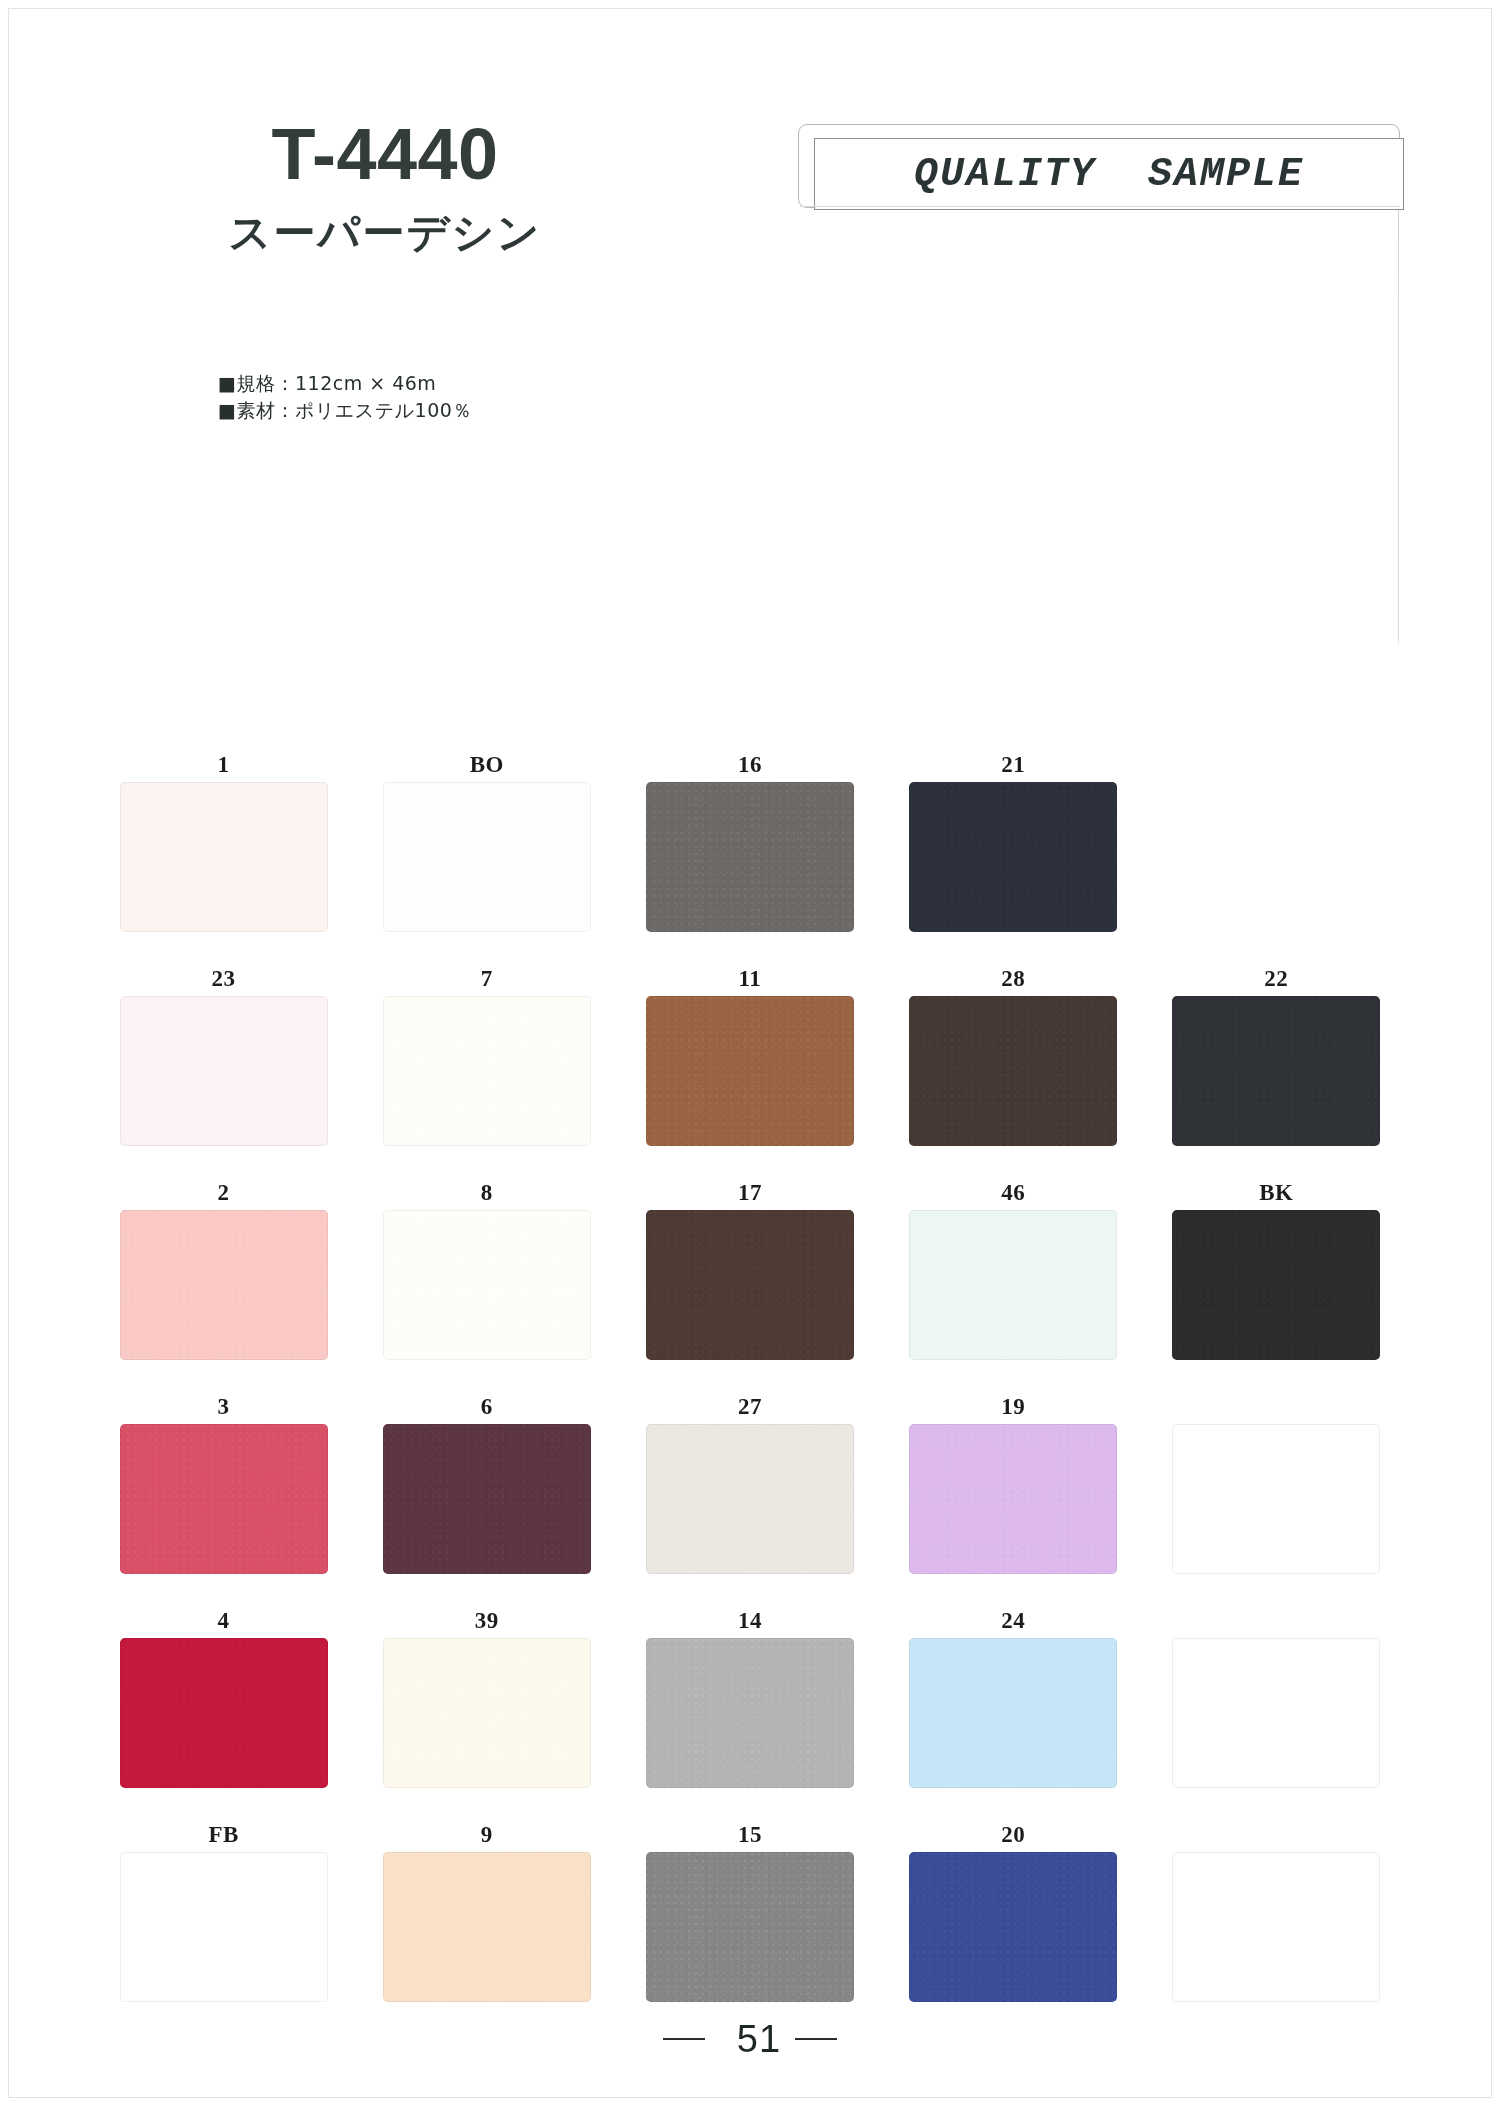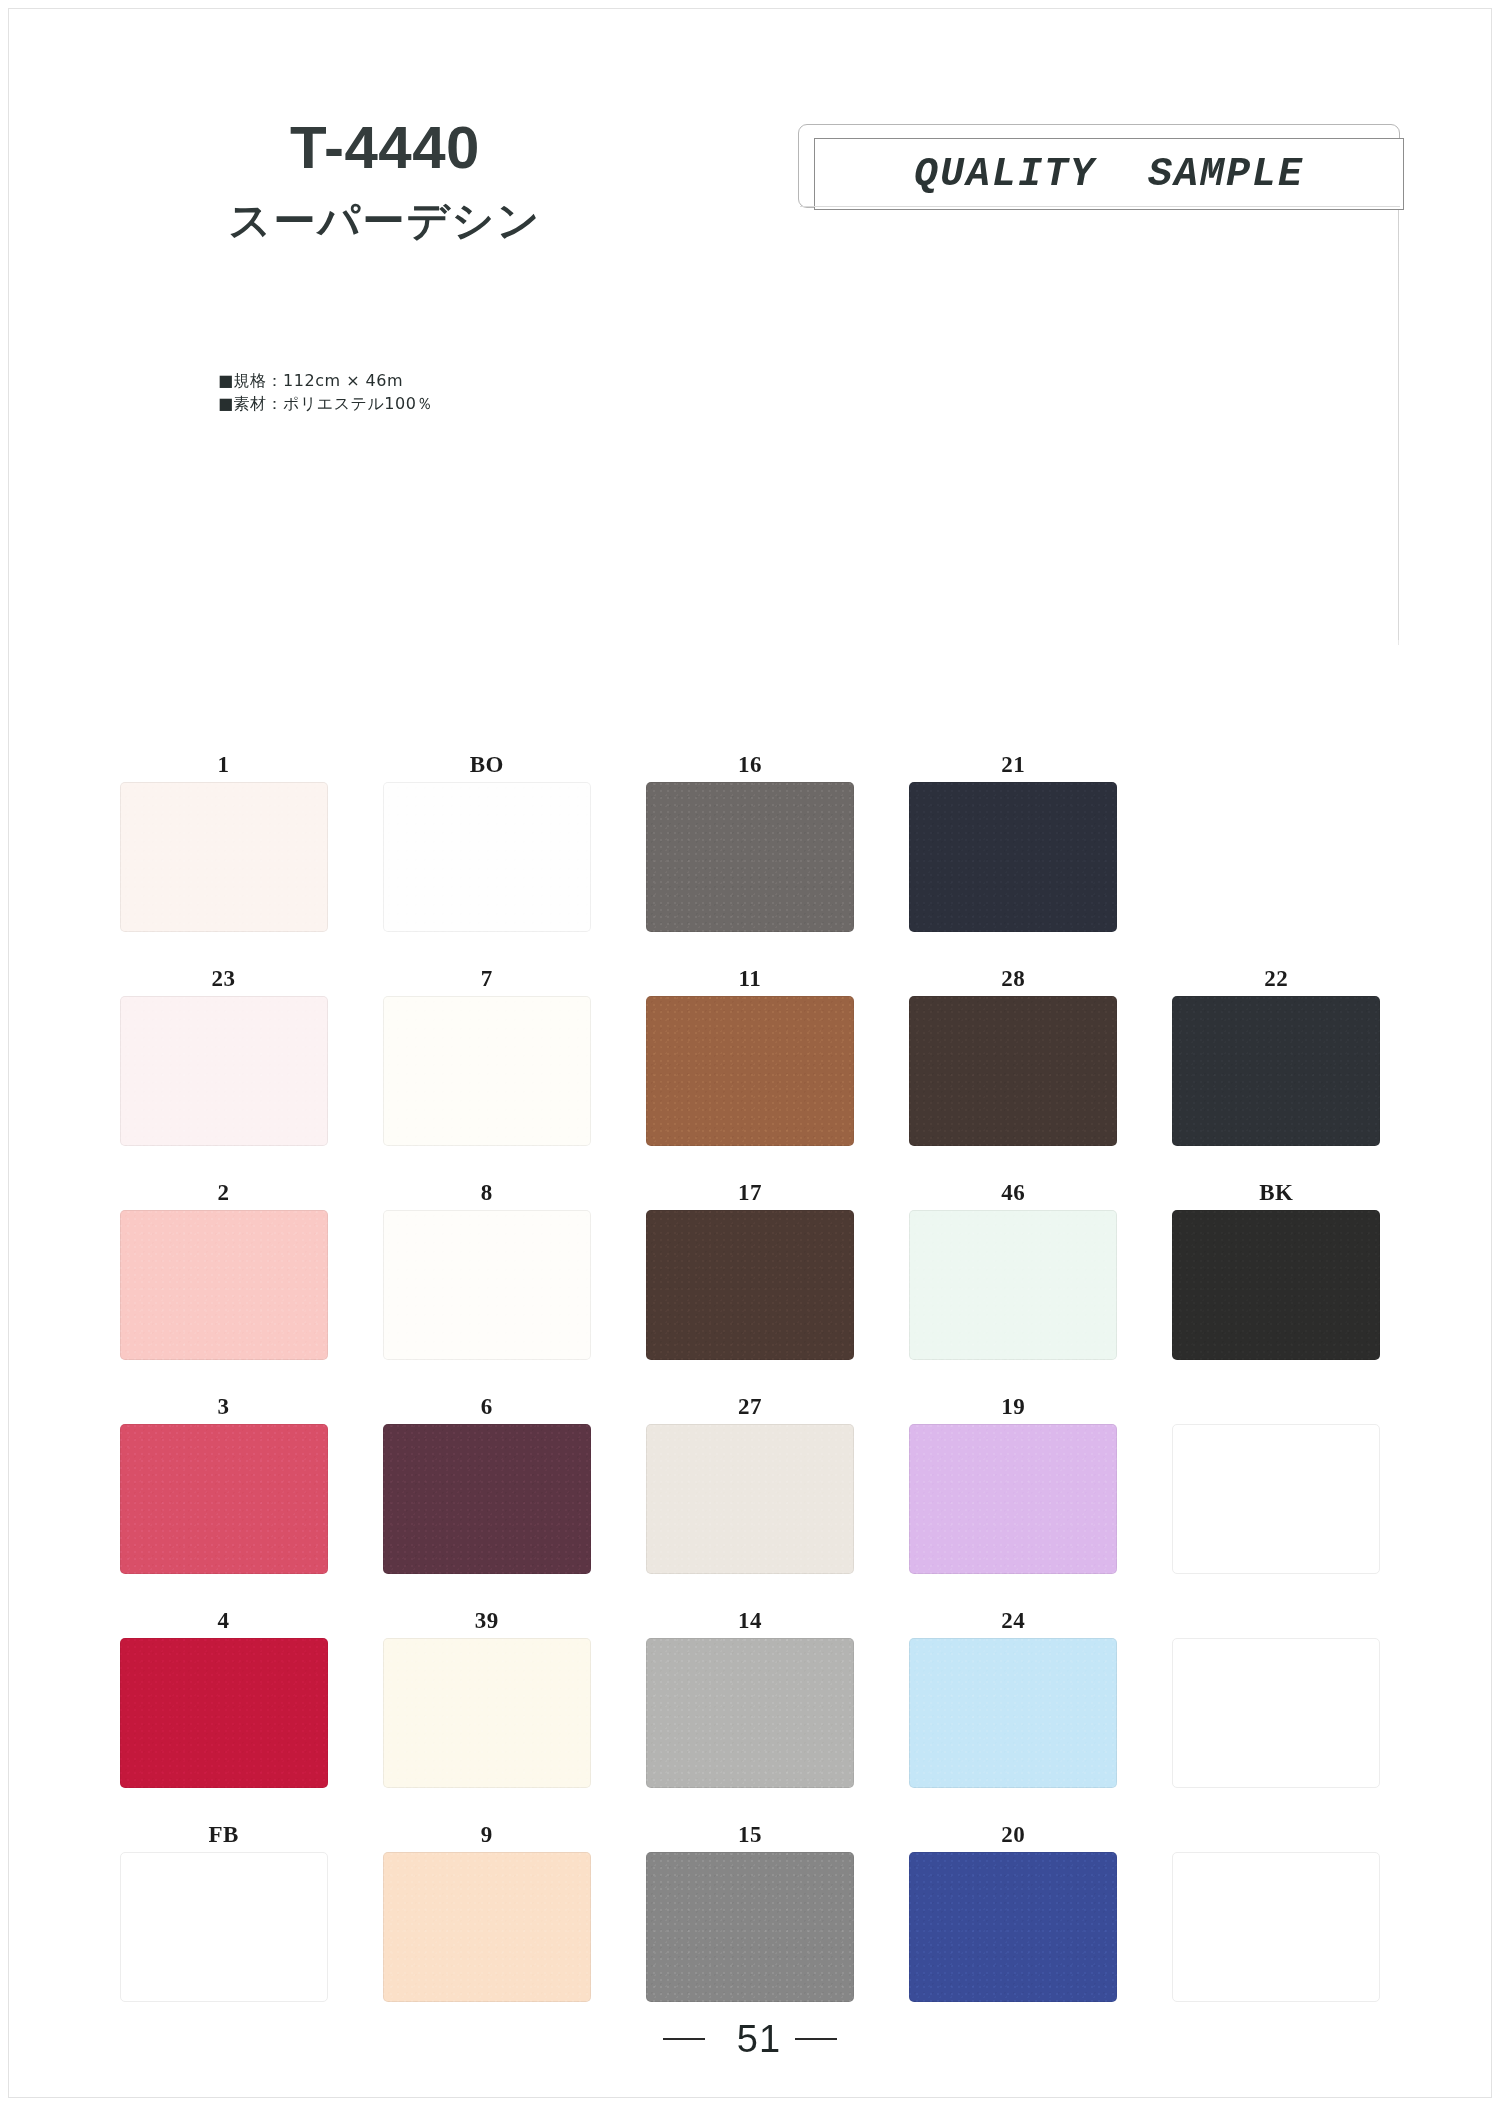--- a/index.html
+++ b/index.html
@@ -56,21 +56,21 @@
   }
   .title-block {
     position: absolute;
     left: 150px;
     top: 118px;
     width: 470px;
     text-align: center;
   }
   .product-code {
     font-family: "Liberation Sans", sans-serif;
-    font-size: 60px;
+    font-size: 72px;
     font-weight: bold;
     letter-spacing: 0.5px;
     color: #343c3c;
     line-height: 1;
     margin: 0;
   }
   .product-name {
     font-family: "DejaVu Sans", sans-serif;
     font-size: 42px;
     font-weight: bold;
@@ -80,21 +80,21 @@
     line-height: 1;
   }
   .specs {
     position: absolute;
     left: 218px;
     top: 370px;
     color: #222a2a;
   }
   .spec-line {
     font-family: "DejaVu Sans", sans-serif;
-    font-size: 16px;
+    font-size: 19px;
     line-height: 1.42;
     letter-spacing: 0.5px;
     white-space: nowrap;
     color: #272f2f;
   }
 
   
   .qs-outer {
     position: absolute;
     left: 798px;

